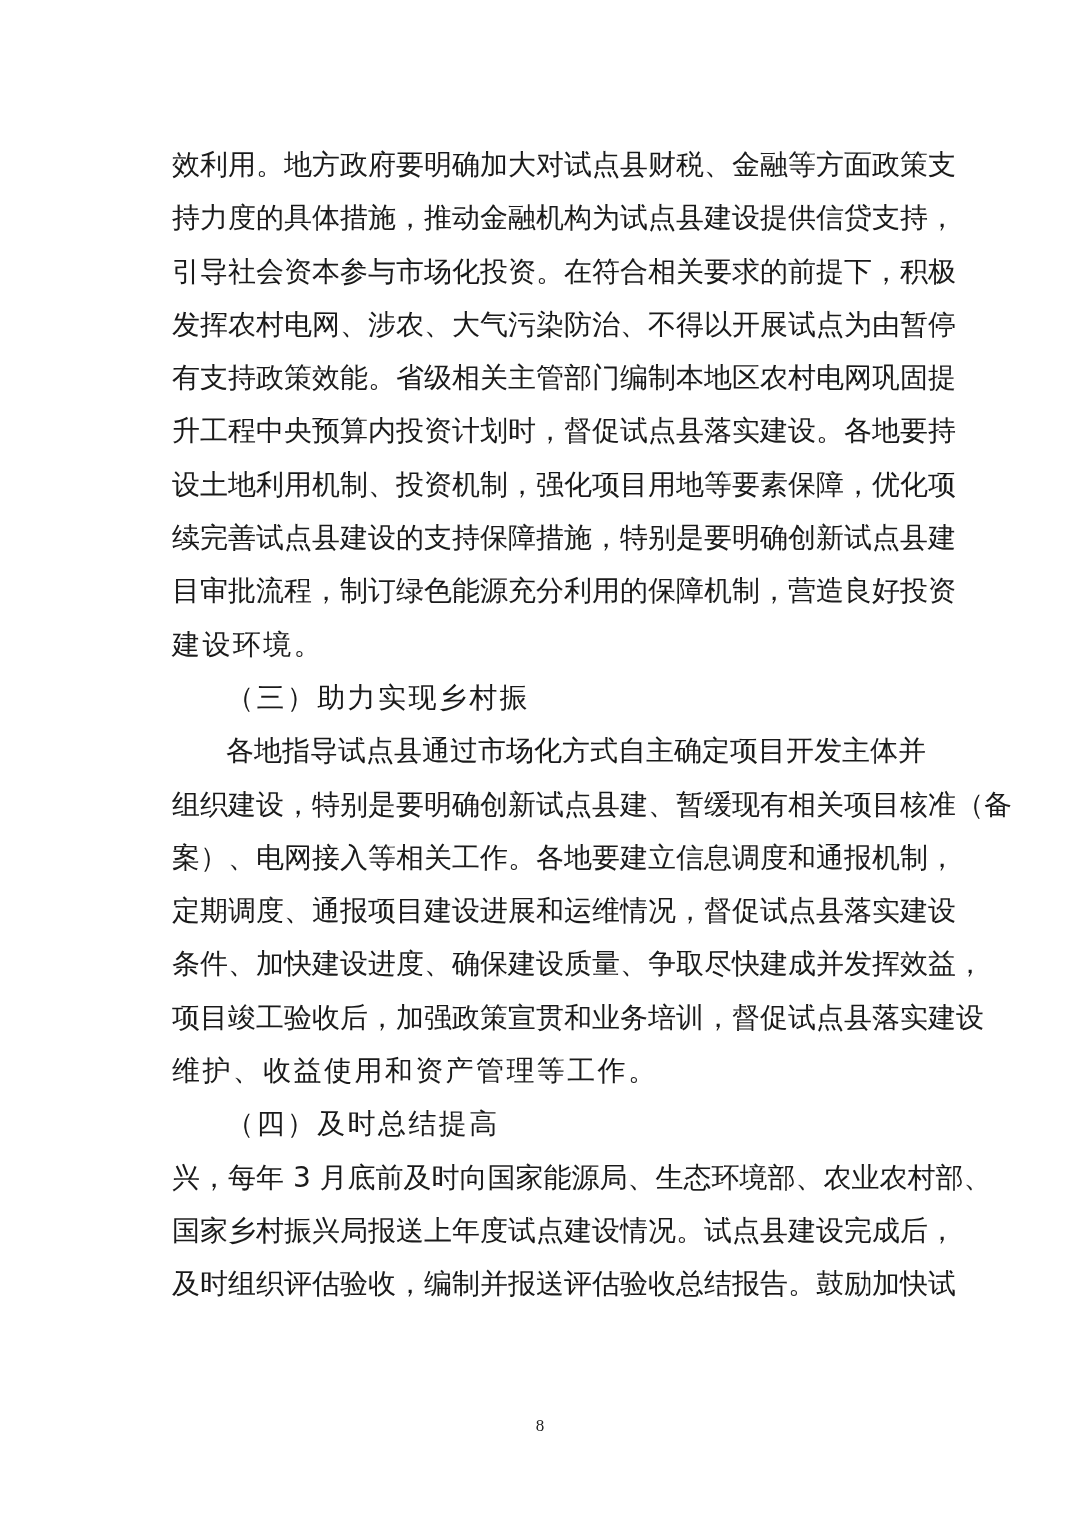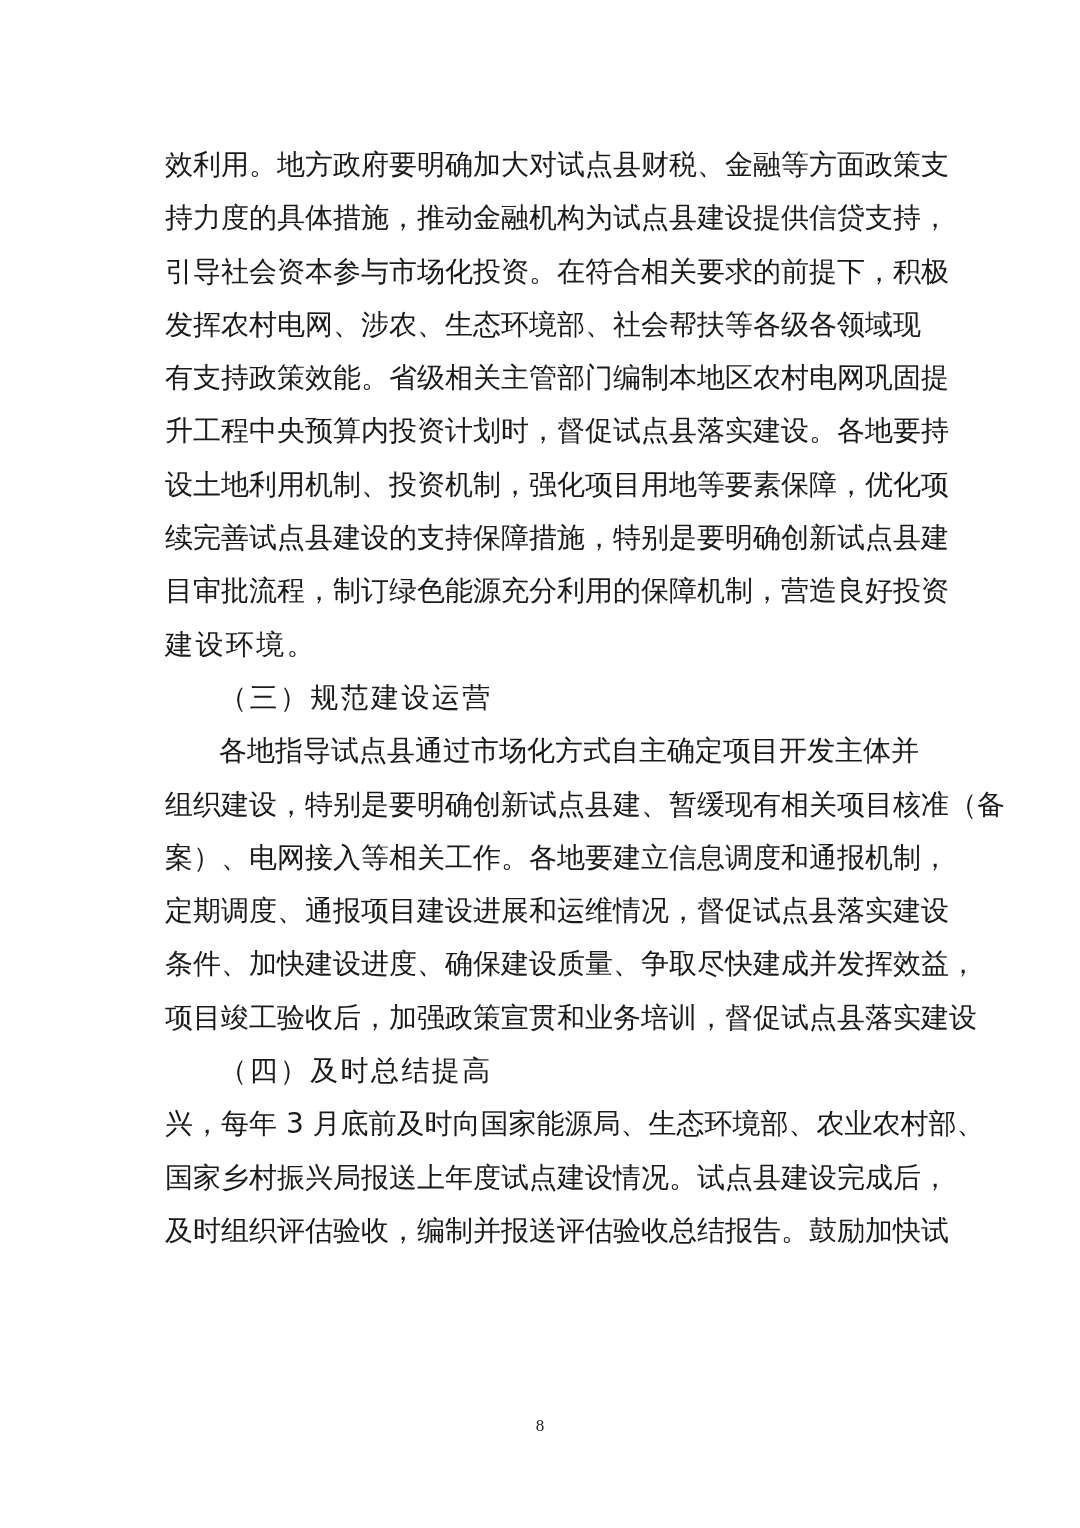--- a/index.html
+++ b/index.html
@@ -18,21 +18,21 @@
     .page {
       position: absolute;
       left: 0;
       top: 0;
       width: 1080px;
       height: 1528px;
       background: #ffffff;
     }
     .body-text {
       position: absolute;
-      left: 165px;
+      left: 172px;
       top: 138px;
       width: 760px;
     }
     .line {
       height: 53.3px;
       line-height: 53.3px;
       font-size: 28px;
       white-space: nowrap;
       letter-spacing: 2.4px;
     }
@@ -63,33 +63,34 @@
     }
   </style>
 </head>
 <body>
 
 <div class="page">
   <div class="body-text">
     <div class="line justify">效利用。地方政府要明确加大对试点县财税、金融等方面政策支</div>
     <div class="line justify">持力度的具体措施，推动金融机构为试点县建设提供信贷支持，</div>
     <div class="line justify">引导社会资本参与市场化投资。在符合相关要求的前提下，积极</div>
-    <div class="line justify">发挥农村电网、涉农、生态环境部、社会帮扶等各级各领域现</div>
+    <div class="line justify">发挥农村电网、涉农、大气污染防治、不得以开展试点为由暂停</div>
     <div class="line justify">有支持政策效能。省级相关主管部门编制本地区农村电网巩固提</div>
     <div class="line justify">升工程中央预算内投资计划时，督促试点县落实建设。各地要持</div>
     <div class="line justify">设土地利用机制、投资机制，强化项目用地等要素保障，优化项</div>
     <div class="line justify">续完善试点县建设的支持保障措施，特别是要明确创新试点县建</div>
     <div class="line justify">目审批流程，制订绿色能源充分利用的保障机制，营造良好投资</div>
     <div class="line">建设环境。</div>
-    <div class="line heading-line">（三）规范建设运营</div>
+    <div class="line heading-line">（三）助力实现乡村振</div>
     <div class="line justify indent">各地指导试点县通过市场化方式自主确定项目开发主体并</div>
     <div class="line justify">组织建设，特别是要明确创新试点县建、暂缓现有相关项目核准（备</div>
     <div class="line justify">案）、电网接入等相关工作。各地要建立信息调度和通报机制，</div>
     <div class="line justify">定期调度、通报项目建设进展和运维情况，督促试点县落实建设</div>
     <div class="line justify">条件、加快建设进度、确保建设质量、争取尽快建成并发挥效益，</div>
     <div class="line justify">项目竣工验收后，加强政策宣贯和业务培训，督促试点县落实建设</div>
+    <div class="line">维护、收益使用和资产管理等工作。</div>
     <div class="line heading-line">（四）及时总结提高</div>
     <div class="line justify">兴，每年 3 月底前及时向国家能源局、生态环境部、农业农村部、</div>
     <div class="line justify">国家乡村振兴局报送上年度试点建设情况。试点县建设完成后，</div>
     <div class="line justify">及时组织评估验收，编制并报送评估验收总结报告。鼓励加快试</div>
   </div>
   <div class="page-number">8</div>
 </div>
 
 </body></html>

